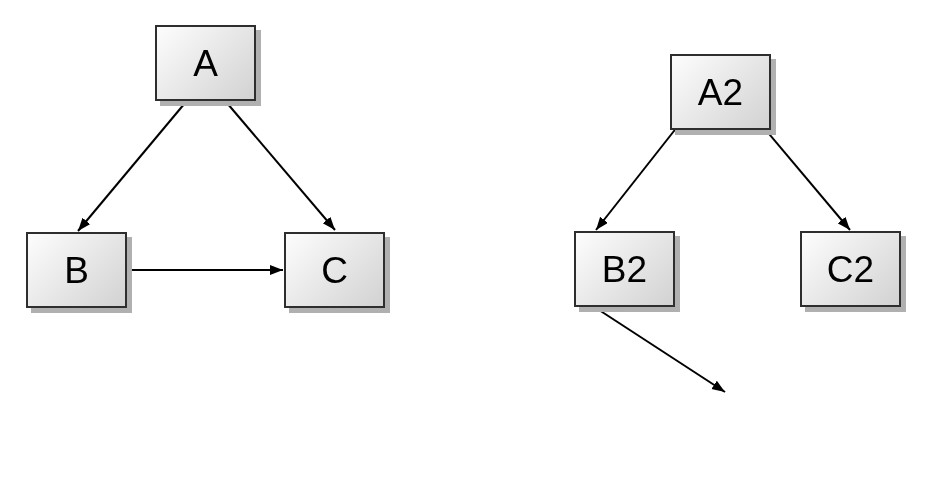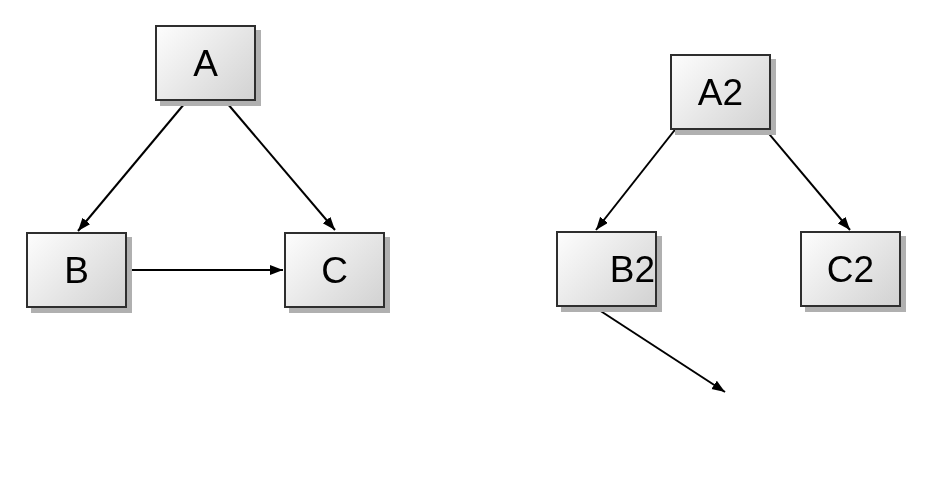--- a/index.html
+++ b/index.html
@@ -41,21 +41,21 @@
     font-size: 37px;
     line-height: 1;
     color: var(--label-color);
     user-select: none;
   }
   
   .pos-a  { left: 155px; top: 25px;  }
   .pos-b  { left: 26px;  top: 232px; }
   .pos-c  { left: 284px; top: 232px; }
   .pos-a2 { left: 670px; top: 30px; margin-top: 24px;  }
-  .pos-b2 { left: 556px; top: 231px; justify-content: flex-end; }
+  .pos-b2 { left: 574px; top: 231px; }
   .pos-c2 { left: 800px; top: 231px; align-items: center; }
   .pos-c3 { left: 675px; top: 393px; }
   .edge {
     stroke: var(--edge-color);
     stroke-width: 2;
     fill: none;
   }
 </style>
 </head>
 <body>

